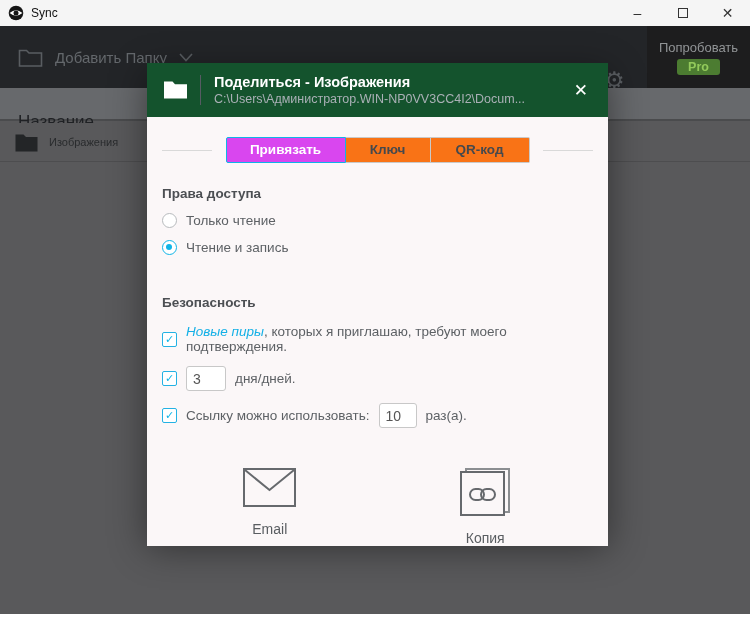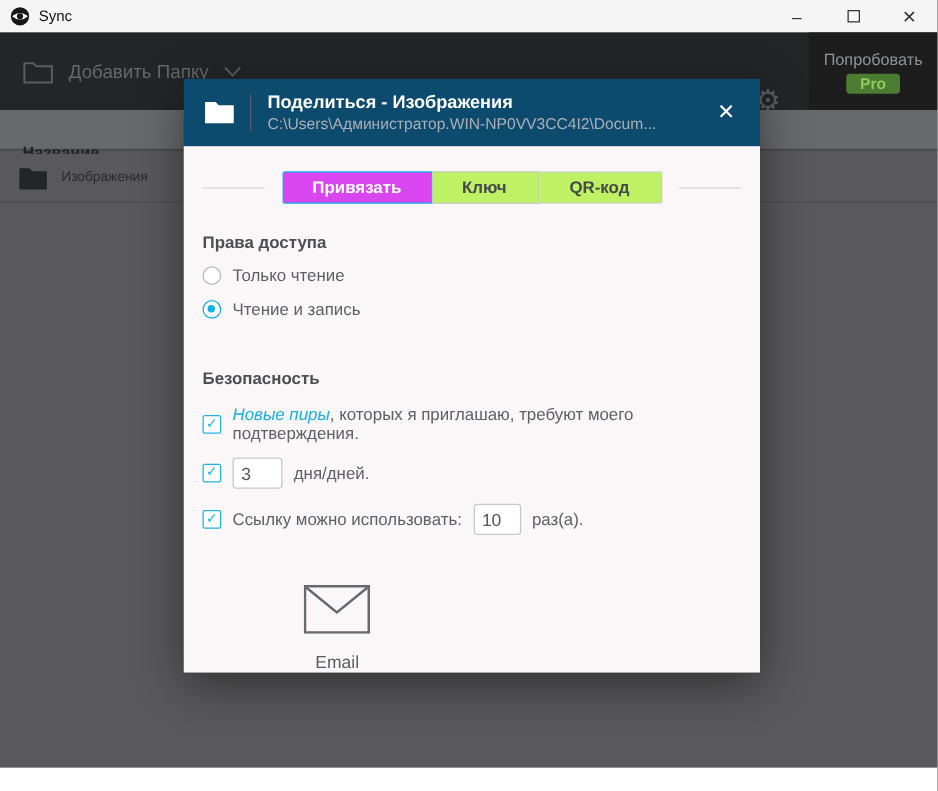--- a/index.html
+++ b/index.html
@@ -24,43 +24,43 @@
   .gear-glyph { font-size:23px; color:#5a5e62; line-height:1; }
   .pro-area { position:absolute; right:0; top:0; width:103px; height:62px; background:#1d1d1e;
               display:flex; flex-direction:column; align-items:center; justify-content:center; gap:4px; }
   .try-label { color:#919496; font-size:13px; }
   .pro-badge { background:#4c7c31; color:#93ca5b; font-size:12.5px; font-weight:bold;
                padding:1px 11px; border-radius:3px; }
 
   
   .table-header { position:absolute; top:88px; left:0; right:0; height:33px; background:#67696c;
                   border-bottom:2px solid #4a4b4d; display:flex; align-items:center; padding-left:18px; }
-  .table-header .col { font-size:13px; font-weight:bold; color:#1f2124;margin-top:36px; }
+  .table-header .col { font-size:17px; font-weight:normal; color:#1f2124;margin-top:36px; }
   .content { position:absolute; top:123px; left:0; right:0; bottom:0; background:#59595b; }
   .folder-row { height:39px; display:flex; align-items:center; gap:11px; padding-left:15px;
                 border-bottom:1px solid rgba(0,0,0,0.13); }
   .folder-row .name { font-size:11px; color:#292b2d; }
 
   
   .modal { position:absolute; left:147px; top:63px; width:461px; height:475px;
            display:flex; flex-direction:column; box-shadow:0 10px 35px rgba(0,0,0,0.45); }
-  .modal-header { height:54px; background:#0c4a6e; display:flex; align-items:center; padding:0 16px; flex:0 0 auto; }
+  .modal-header { height:54px; background:#14532d; display:flex; align-items:center; padding:0 16px; flex:0 0 auto; }
   .mh-divider { width:1px; height:30px; background:#565b63; margin:0 13px 0 12px; }
   .mh-text { display:flex; flex-direction:column; }
   .mh-title { color:#ffffff; font-size:14.5px; font-weight:bold; }
   .mh-path { color:#aab0b6; font-size:12.5px; margin-top:2px; }
   .mh-close { margin-left:auto; color:#fff; font-size:17px; cursor:default; padding:2px 4px; }
 
   .modal-body { flex:1; background:#fbf7f8; padding:0 15px; position:relative; }
 
   .tabs-row { margin-top:20px; display:flex; align-items:center; justify-content:space-between; }
   .tab-line { width:50px; height:1px; background:#d9d9d9; }
   .tabs { display:flex; }
   .tab { height:26px; line-height:24px; font-size:13.5px; font-weight:bold; text-align:center;
-         border:1px solid #c9c9c9; background:#bef264; color:#46494d; cursor:default; }
+         border:1px solid #c9c9c9; background:#f97316; color:#46494d; cursor:default; }
   .tab + .tab { border-left:none; }
   .tab.t0 { width:120px; border-radius:2px 0 0 2px; }
   .tab.t1 { width:85px; }
   .tab.t2 { width:99px; border-radius:0 2px 2px 0; }
   .tab.active { background:#d946ef; border-color:#0fb4e7; color:#fff; }
 
   .section-heading { font-size:13.5px; font-weight:bold; color:#4c4f53; }
   .h-access { margin-top:23px; }
   .h-security { margin-top:40px; }
 
@@ -238,18 +238,29 @@
       <div class="actions">
         <div class="action">
           <span>
             <svg width="53" height="39" viewBox="0 0 53 39" fill="none" stroke="#66696d" stroke-width="2">
               <rect x="1" y="1" width="51" height="37"></rect>
               <polyline points="2,2 26.5,22 51,2"></polyline>
             </svg>
           </span>
           <span class="a-label">Email</span>
         </div>
+        <div class="action">
+          <span>
+            <svg width="50" height="48" viewBox="0 0 50 48" fill="none" stroke="#66696d" stroke-width="2">
+              <rect x="6" y="1" width="43" height="43" stroke="#8b8e91"></rect>
+              <rect x="1" y="4" width="43" height="43" fill="#fbf7f8"></rect>
+              <rect x="10" y="21" width="14" height="11" rx="5.5"></rect>
+              <rect x="21" y="21" width="14" height="11" rx="5.5"></rect>
+            </svg>
+          </span>
+          <span class="a-label">Копия</span>
+        </div>
       </div>
 
     </div>
   </div>
 
 </div>
 
 </body></html>

